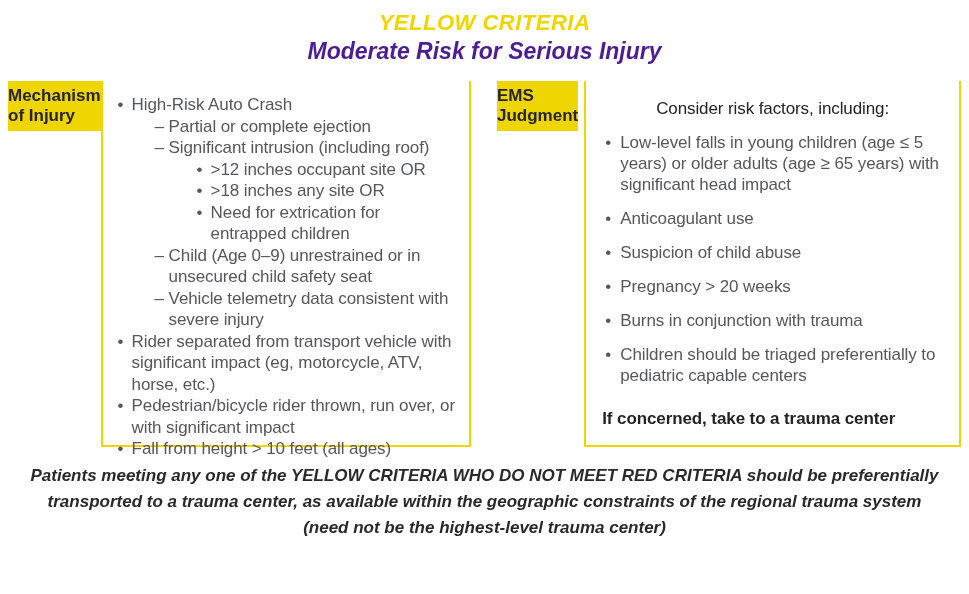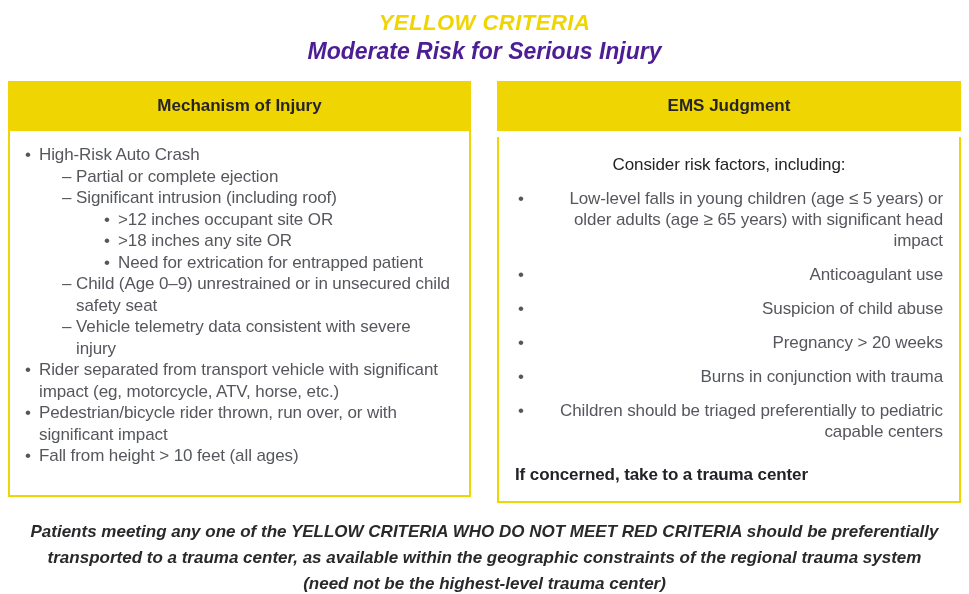--- a/index.html
+++ b/index.html
@@ -28,21 +28,21 @@
     font-size:23px;line-height:30px;
     font-weight:bold;font-style:italic;
     color:#4c1d95;
   }
 
   .panels{
     display:flex;
     margin:15px 8px 0 8px;
     gap:26px;
   }
-  .panel{display:flex;flex-direction:column;}
+  .panel{display:flex;}
   .panel.left{width:463px;}
   .panel.right{width:464px;gap:6px;}
   .panel-header{
     height:50px;
     background:var(--yellow);
     display:flex;align-items:center;justify-content:center;
     font-size:17px;font-weight:bold;color:#26242a;
   }
   .panel-body{
     height:366px;
@@ -67,21 +67,21 @@
   .m-item.lvl3{padding-left:94px;}
   .m-item.lvl3::before{content:"•";position:absolute;left:80px;}
 
   
   .ems-intro{
     font-weight:normal;color:var(--dark-text);
     line-height:21px;margin-bottom:13px;letter-spacing:-0.1px;text-align:center;
   }
   .e-item{
     position:relative;padding-left:18px;
-    line-height:21px;margin-bottom:13px;letter-spacing:-0.1px;text-align:right;
+    line-height:21px;margin-bottom:13px;letter-spacing:-0.1px;
   }
   .e-item::before{content:"•";position:absolute;left:3px;}
   .ems-outro{
     font-weight:bold;color:var(--dark-text);
     line-height:21px;margin-top:auto;letter-spacing:-0.1px;
   }
 
   .footer-note{
     margin-top:16px;
     text-align:center;
@@ -102,21 +102,21 @@
   <div class="panels">
 
     <div class="panel left">
       <div class="panel-header">Mechanism of Injury</div>
       <div class="panel-body">
         <div class="m-item lvl1">High-Risk Auto Crash</div>
         <div class="m-item lvl2">Partial or complete ejection</div>
         <div class="m-item lvl2">Significant intrusion (including roof)</div>
         <div class="m-item lvl3">&gt;12 inches occupant site OR</div>
         <div class="m-item lvl3">&gt;18 inches any site OR</div>
-        <div class="m-item lvl3">Need for extrication for entrapped patient</div>
+        <div class="m-item lvl3">Need for extrication for entrapped children</div>
         <div class="m-item lvl2">Child (Age 0–9) unrestrained or in unsecured child safety seat</div>
         <div class="m-item lvl2">Vehicle telemetry data consistent with severe injury</div>
         <div class="m-item lvl1">Rider separated from transport vehicle with significant impact (eg, motorcycle, ATV, horse, etc.)</div>
         <div class="m-item lvl1">Pedestrian/bicycle rider thrown, run over, or with significant impact</div>
         <div class="m-item lvl1">Fall from height &gt; 10 feet (all ages)</div>
       </div>
     </div>
 
     <div class="panel right">
       <div class="panel-header">EMS Judgment</div>

